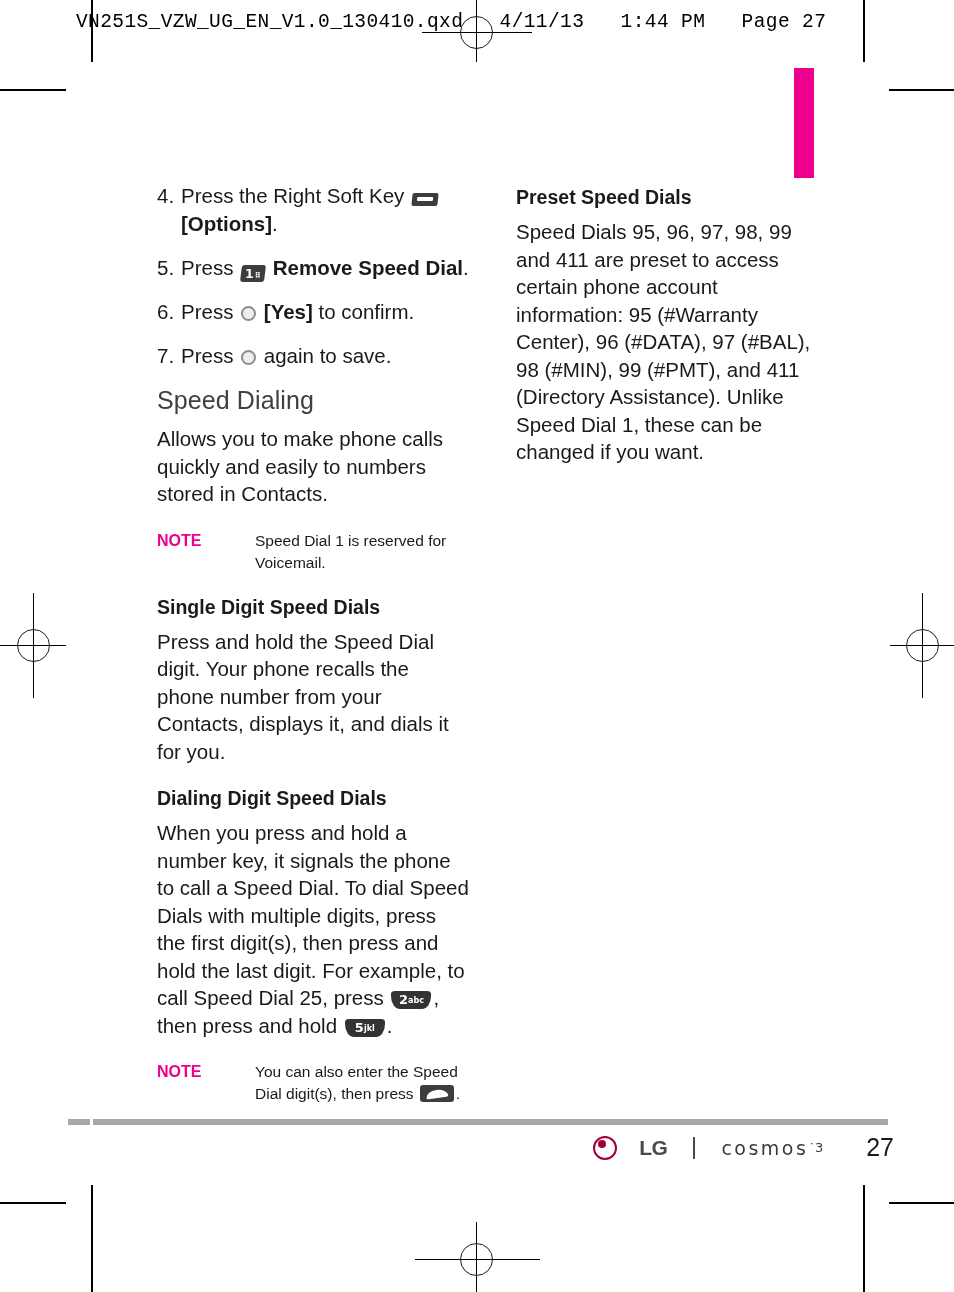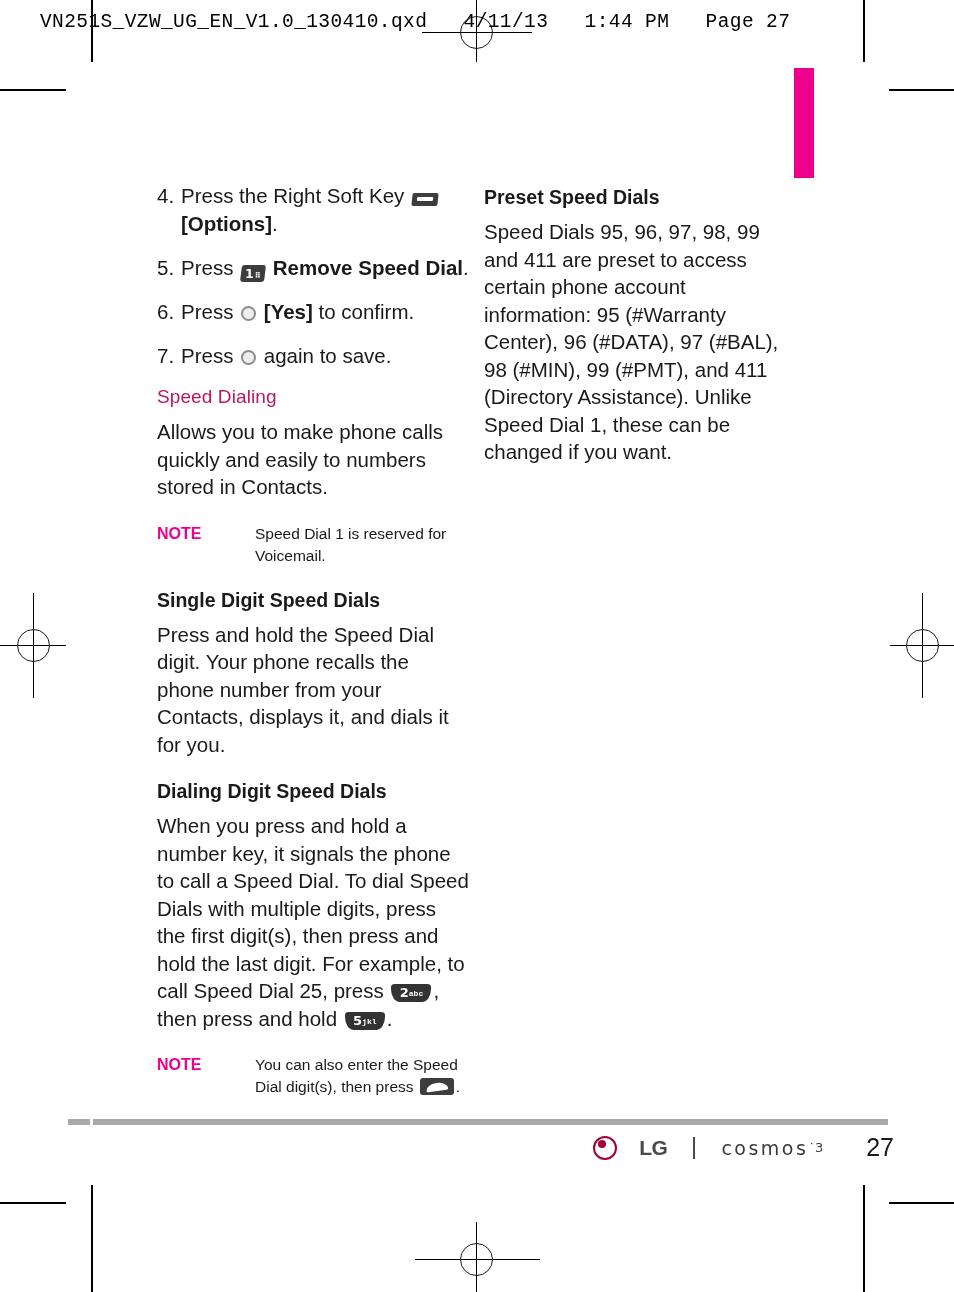--- a/index.html
+++ b/index.html
@@ -21,21 +21,21 @@
     position: absolute;
     left: 0; top: 0;
     width: 954px;
     height: 44px;
     font-family: "Liberation Mono", monospace;
     font-size: 19.5px;
     letter-spacing: 0.4px;
     color: #000;
     display: flex;
     align-items: center;
-    padding-left: 40px;
+    padding-left: 76px;
     box-sizing: border-box;
     white-space: pre;
   }
 
   
   .mark { position: absolute; background: #000; }
   .reg {
     position: absolute;
     border: 1.4px solid #1a1a1a;
     border-radius: 50%;
@@ -57,21 +57,21 @@
   .content {
     position: absolute;
     left: 0; top: 0;
     width: 954px; height: 1292px;
   }
   .col {
     position: absolute;
     top: 182px;
   }
   .col-left  { left: 157px; width: 312px; }
-  .col-right { left: 484px; width: 305px; }
+  .col-right { left: 516px; width: 305px; }
 
   
   .step, .para, .h3, .h2, .note {
     font-family: "Liberation Sans", sans-serif;
   }
 
   .step {
     font-size: 20.5px;
     line-height: 28px;
     margin-bottom: 16px;
@@ -79,22 +79,22 @@
     padding-left: 24px;
     color: #1a1a1a;
   }
   .step .num {
     position: absolute;
     left: 0; top: 0;
   }
   .step b { font-weight: bold; }
 
   .h2 {
-    font-size: 19px;
-    color: #be185d;
+    font-size: 25px;
+    color: #404040;
     margin: 16px 0 10px 0;
     font-weight: normal;
     letter-spacing: 0.1px;
   }
   .h3 {
     font-size: 19.5px;
     font-weight: bold;
     color: #1a1a1a;
     margin: 22px 0 9px 0;
   }
@@ -191,21 +191,21 @@
     font-size: 11.5px;
     font-weight: bold;
     line-height: 17px;
     text-align: center;
     margin: 0 2px;
     vertical-align: -4px;
     position: relative;
     overflow: hidden;
   }
   .key-curve .d { font-size: 13px; }
-  .key-curve .sub { font-size: 8px; vertical-align: 1px; font-family: Liberation Mono, monospace; }
+  .key-curve .sub { font-size: 8px; vertical-align: 1px; }
 
   
   .key-send {
     width: 34px; height: 17px;
     background: #3d3d3d;
     border-radius: 3px;
     margin: 0 2px;
     vertical-align: -3px;
   }
   .key-send::after {

